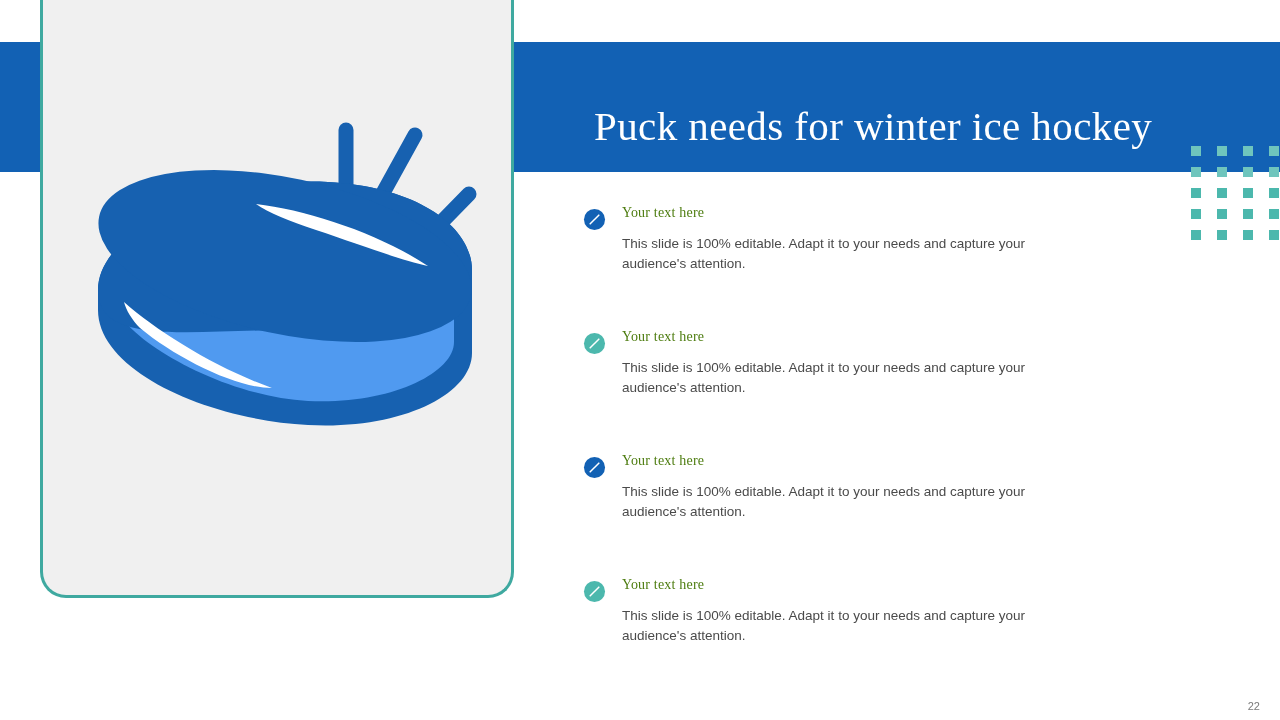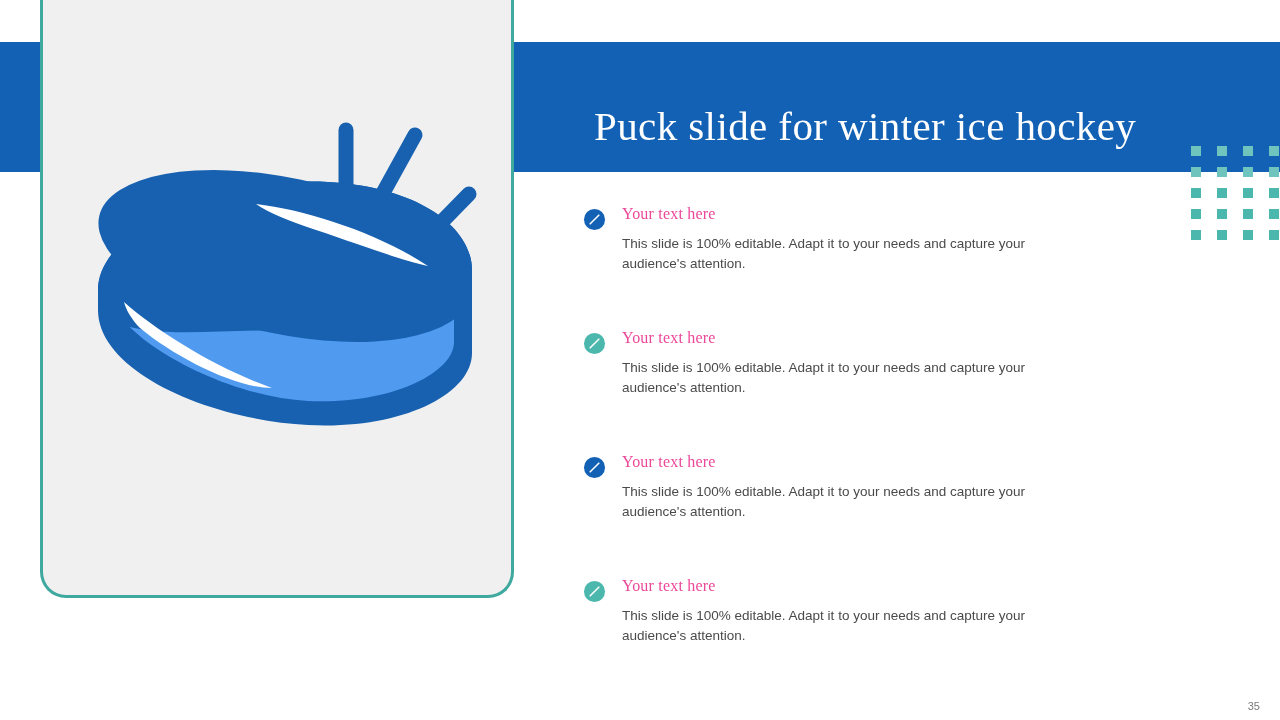--- a/index.html
+++ b/index.html
@@ -101,23 +101,23 @@
     left: 0;
     top: 3px;
     width: 23px;
     height: 23px;
   }
   .bullet-heading {
     position: absolute;
     left: 39px;
     top: 0px;
     font-family: "Liberation Serif", "DejaVu Serif", serif;
-    font-size: 16px;
+    font-size: 14px;
     font-weight: 400;
-    color: #ec4899;
+    color: #4d7c0f;
     letter-spacing: 0.2px;
     white-space: nowrap;
   }
   .bullet-body {
     position: absolute;
     left: 39px;
     top: 29px;
     width: 452px;
     font-family: "Liberation Sans", sans-serif;
     font-size: 13.5px;
@@ -134,21 +134,21 @@
     font-size: 11px;
     color: #7a7a7a;
     z-index: 3;
   }
 </style>
 </head>
 <body>
 
 <div id="header-band"></div>
 
-<h1 id="slide-title">Puck slide for winter ice hockey</h1>
+<h1 id="slide-title">Puck needs for winter ice hockey</h1>
 
 <div id="illustration-panel"></div>
 
 <svg id="puck-illustration" viewBox="0 0 474 628" xmlns="http://www.w3.org/2000/svg">
 
   <g stroke="#1761b0" stroke-linecap="round" fill="none">
     <line x1="306" y1="160" x2="306" y2="217" stroke-width="15"></line>
     <line x1="375" y1="165" x2="343" y2="223" stroke-width="15"></line>
     <line x1="429" y1="224" x2="386" y2="268" stroke-width="15"></line>
   </g>
@@ -244,13 +244,13 @@
     <svg class="bullet-marker" viewBox="0 0 24 24">
       <circle cx="12" cy="12" r="11" fill="#4cb8ad"></circle>
       <line x1="7.5" y1="16.5" x2="16.5" y2="7.5" stroke="#ffffff" stroke-width="1.6" stroke-linecap="round"></line>
     </svg>
     <div class="bullet-heading">Your text here</div>
     <div class="bullet-body">This slide is 100% editable. Adapt it to your needs and capture your audience's attention.</div>
   </div>
 
 </div>
 
-<div id="page-number">35</div>
+<div id="page-number">22</div>
 
 </body></html>

